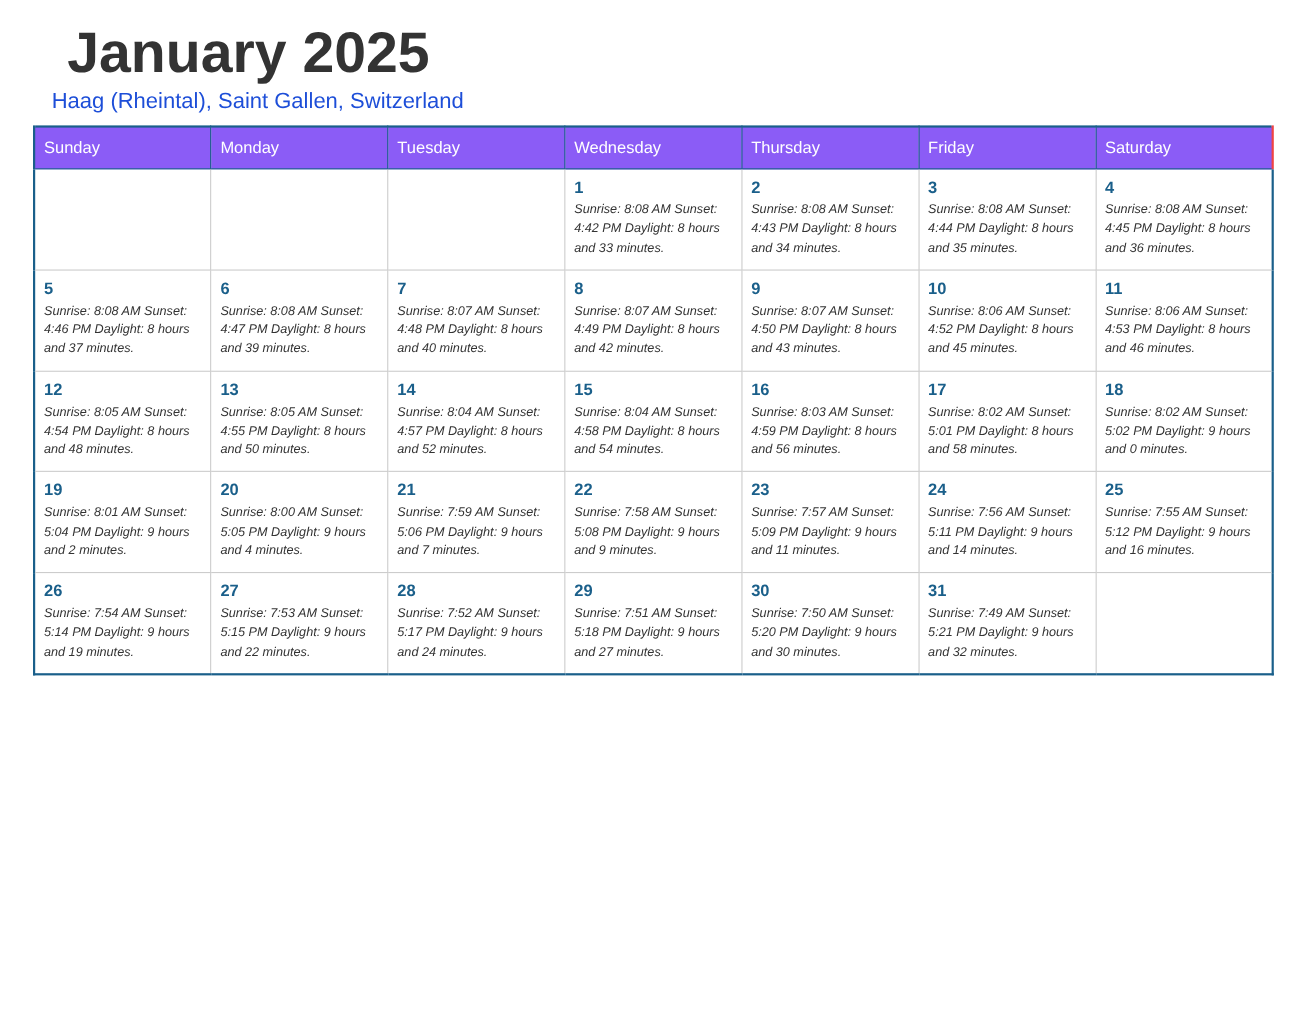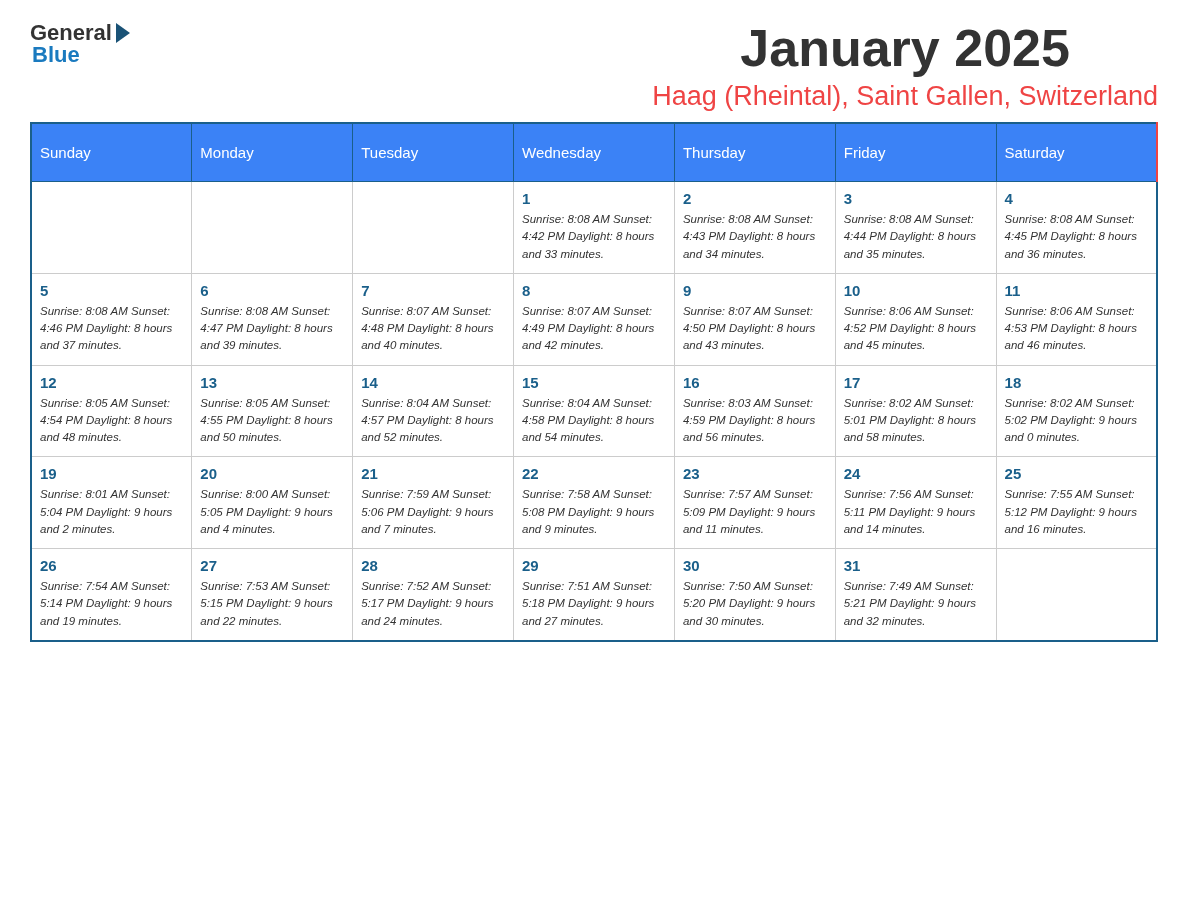--- a/index.html
+++ b/index.html
@@ -47,35 +47,36 @@
     .title-block {
       text-align: center;
     }
     .month-title {
       font-size: 52px;
       font-weight: bold;
       color: #333;
       line-height: 1.1;
     }
     .location {
-      font-size: 27px;
-      color: #ef4444;
+      font-size: 20px;
+      color: #1d4ed8;
       margin-top: 4px;
+      margin-left: 17px;
     }
     .calendar {
       width: 100%;
       border-collapse: collapse;
       margin-top: 8px;
     }
     .calendar thead tr th {
-      background-color: #3b82f6;
+      background-color: #8b5cf6;
       color: #fff;
       font-size: 15px;
       font-weight: normal;
-      padding: 20px 8px;
+      padding: 10px 8px;
       text-align: left;
       border: 1px solid #1a5f8a;
       margin-top: 36px;
     }
     .calendar tbody tr td {
       vertical-align: top;
       border: 1px solid #ccc;
       padding: 8px 8px 10px 8px;
       width: calc(100% / 7);
       min-height: 100px;
@@ -115,27 +116,20 @@
       border-top: 2px solid #1a5f8a;
     }
     .row-separator td {
       border-top: 2px solid #1a5f8a;
     }
   </style>
 </head>
 <body>
 
 <div class="header">
-  <div class="logo">
-    <div class="logo-top">
-      <span>General</span>
-      <div class="logo-arrow"></div>
-    </div>
-    <span class="logo-blue">Blue</span>
-  </div>
   <div class="title-block">
     <div class="month-title">January 2025</div>
     <div class="location">Haag (Rheintal), Saint Gallen, Switzerland</div>
   </div>
 </div>
 
 <table class="calendar">
   <thead>
     <tr>
     <th>Sunday</th>

